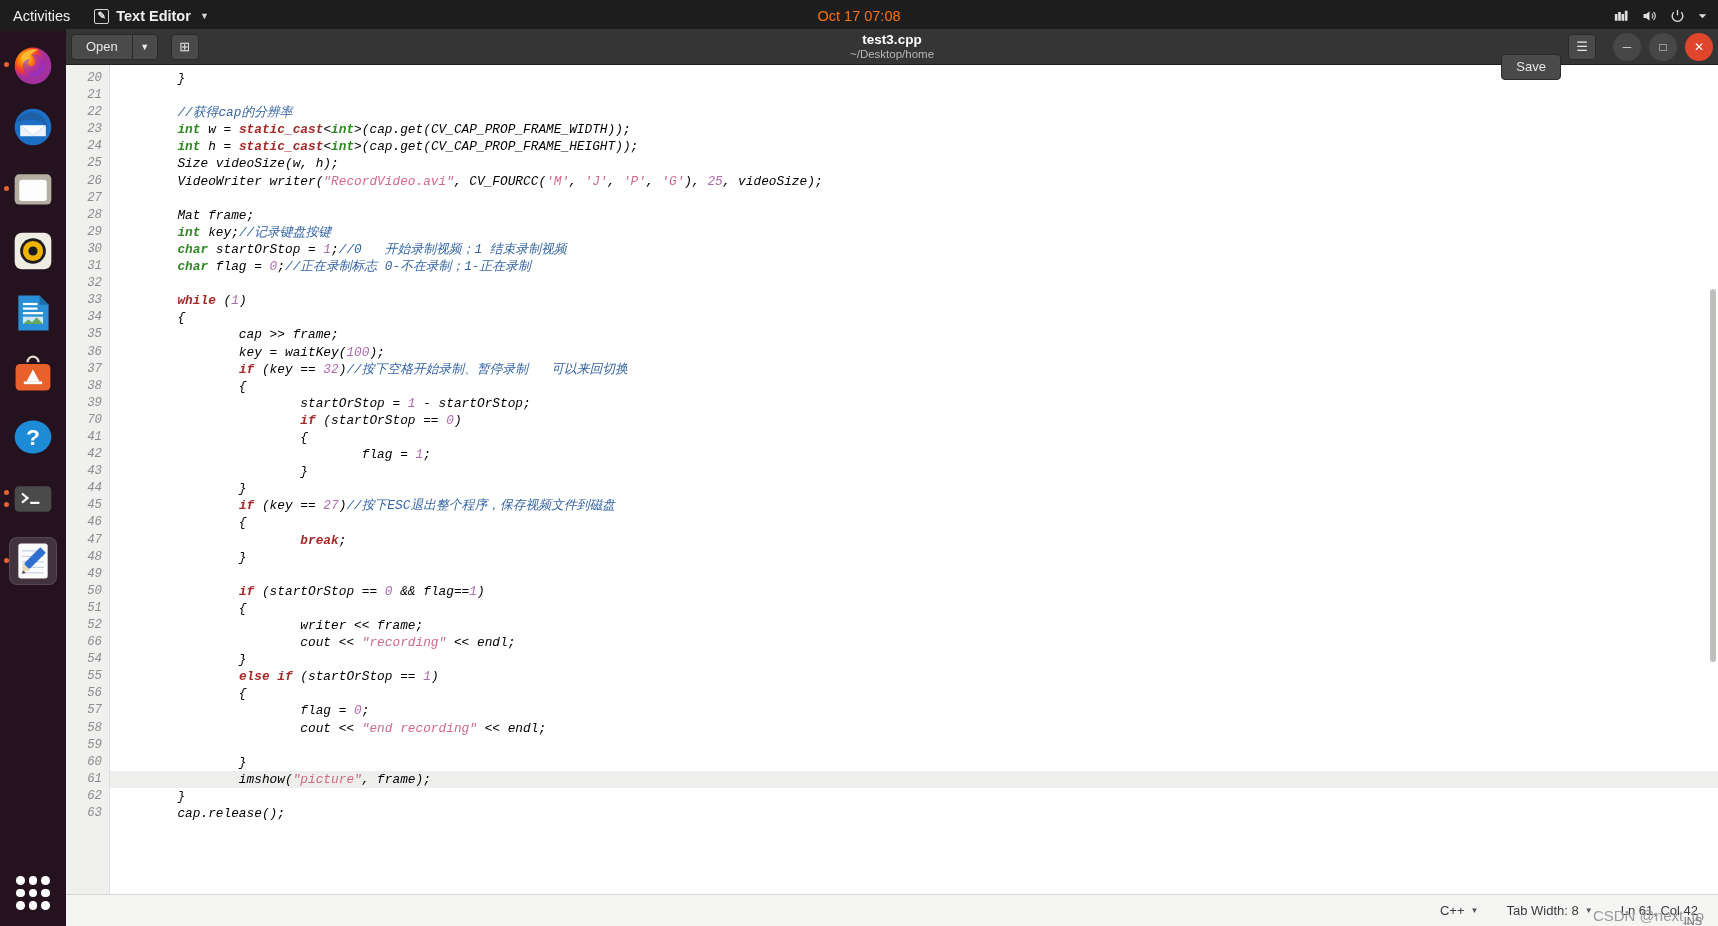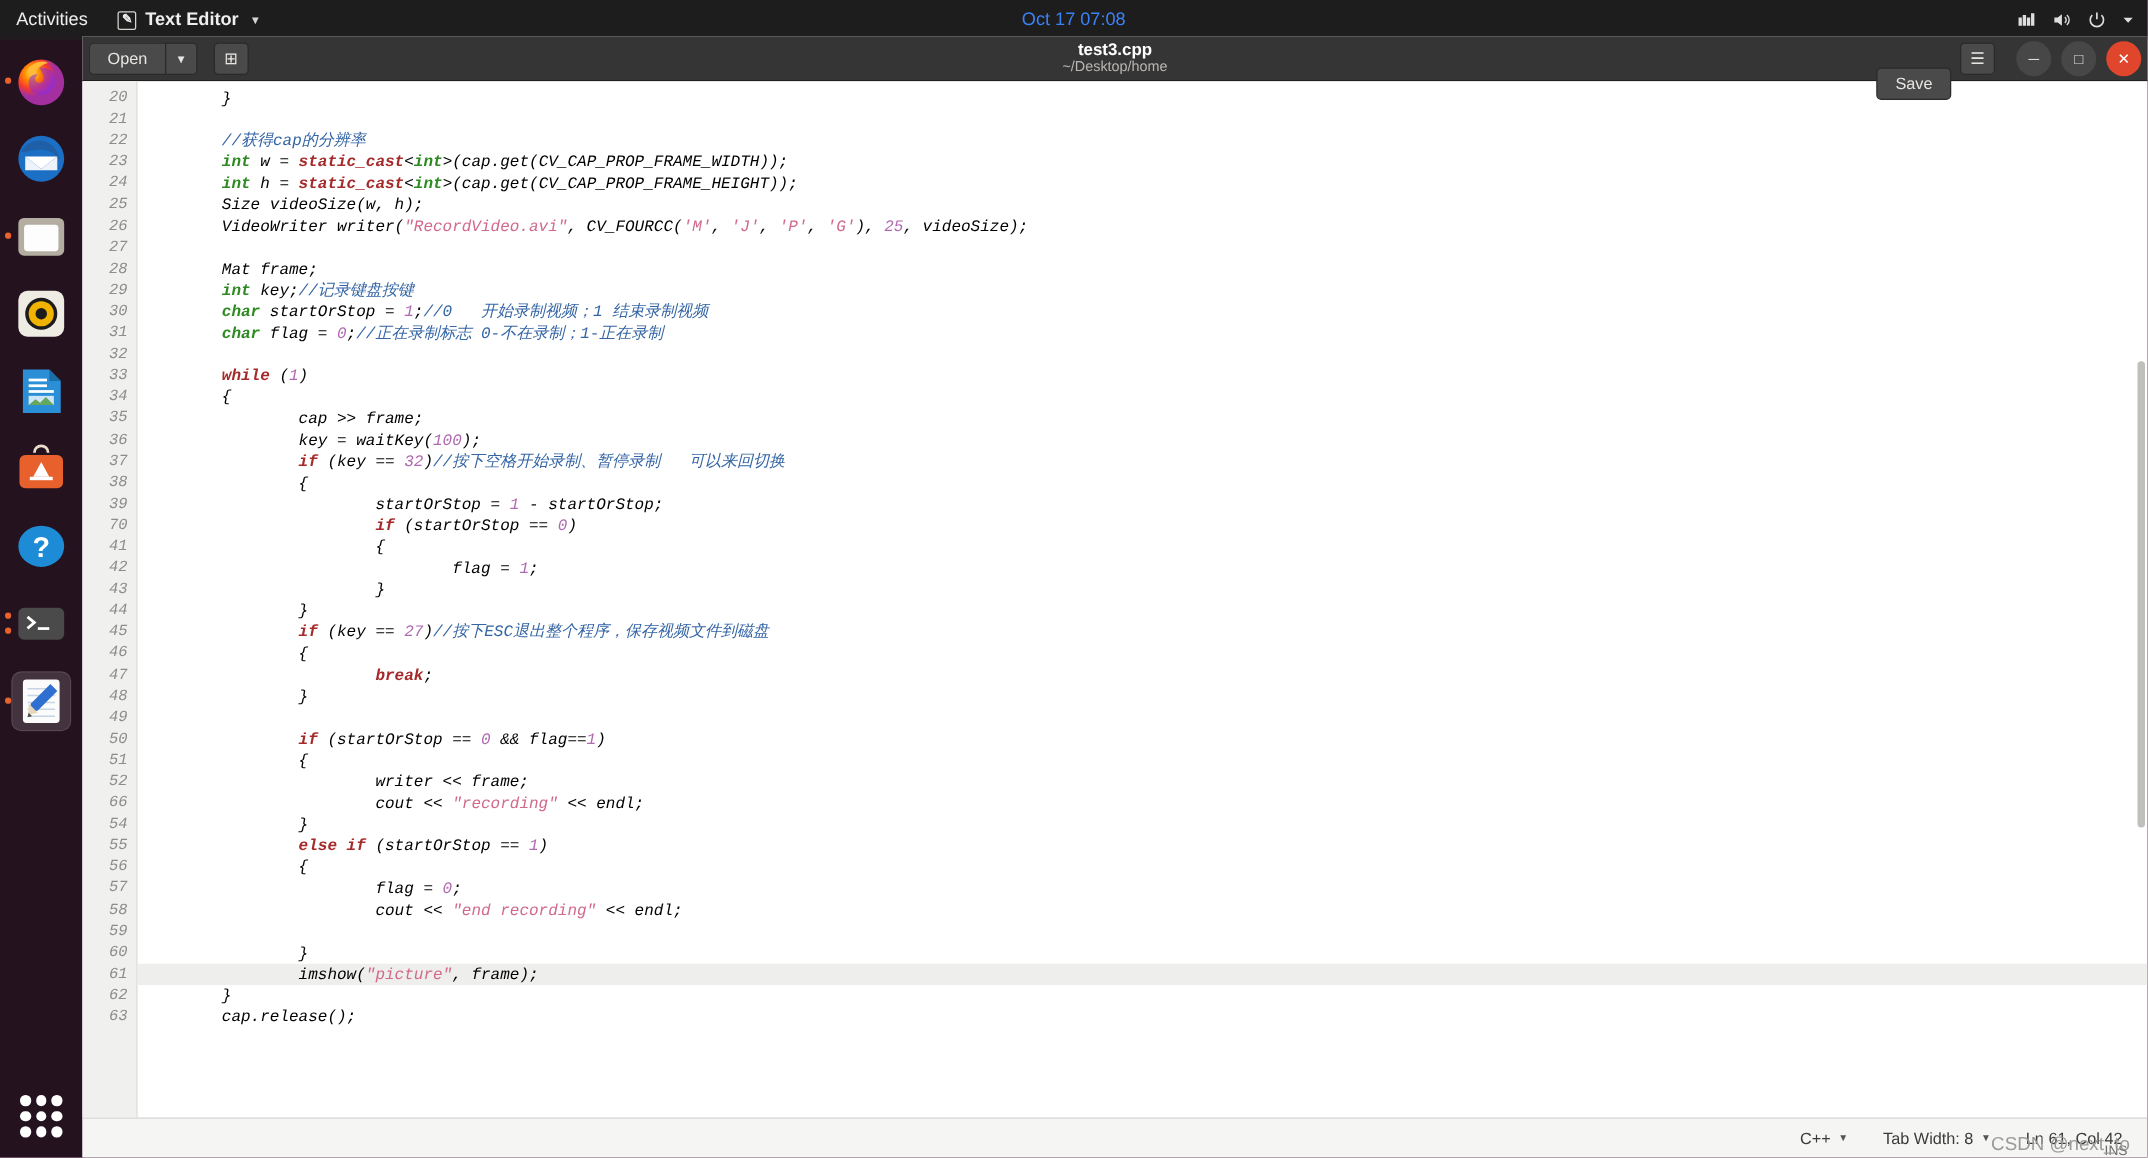--- a/index.html
+++ b/index.html
@@ -16,21 +16,21 @@
     background:#1d1d1d; color:#e8e6e3;
     display:flex; align-items:center; font-size:14.5px;
   }
   .tb-activities { padding:0 14px 0 13px; color:#efefef; }
   .tb-app { display:flex; align-items:center; gap:7px; padding:0 10px; color:#efefef; font-weight:bold; }
   .tb-appicon {
     width:15px; height:15px; border:1.5px solid #d8d4d0; border-radius:2px;
     display:flex; align-items:center; justify-content:center; font-size:10px; line-height:1;
   }
   .tb-arrow { font-size:9px; margin-left:2px; color:#d8d4d0; }
-  .tb-clock { position:absolute; left:0; right:0; text-align:center; color:#3b82f6; pointer-events:none; }
+  .tb-clock { position:absolute; left:0; right:0; text-align:center; color:#f97316; pointer-events:none; }
   .tb-right { position:absolute; right:10px; display:flex; align-items:center; gap:11px; }
   .tb-ico { width:17px; height:16px; display:block; }
 
   
   .dock {
     position:absolute; left:0; top:29px; width:66px; height:897px;
     background:rgba(35,25,32,0.72);
     display:flex; flex-direction:column; align-items:center; padding-top:12px; gap:14px;
   }
   .dock-item { position:relative; width:48px; height:48px; border-radius:8px; }

